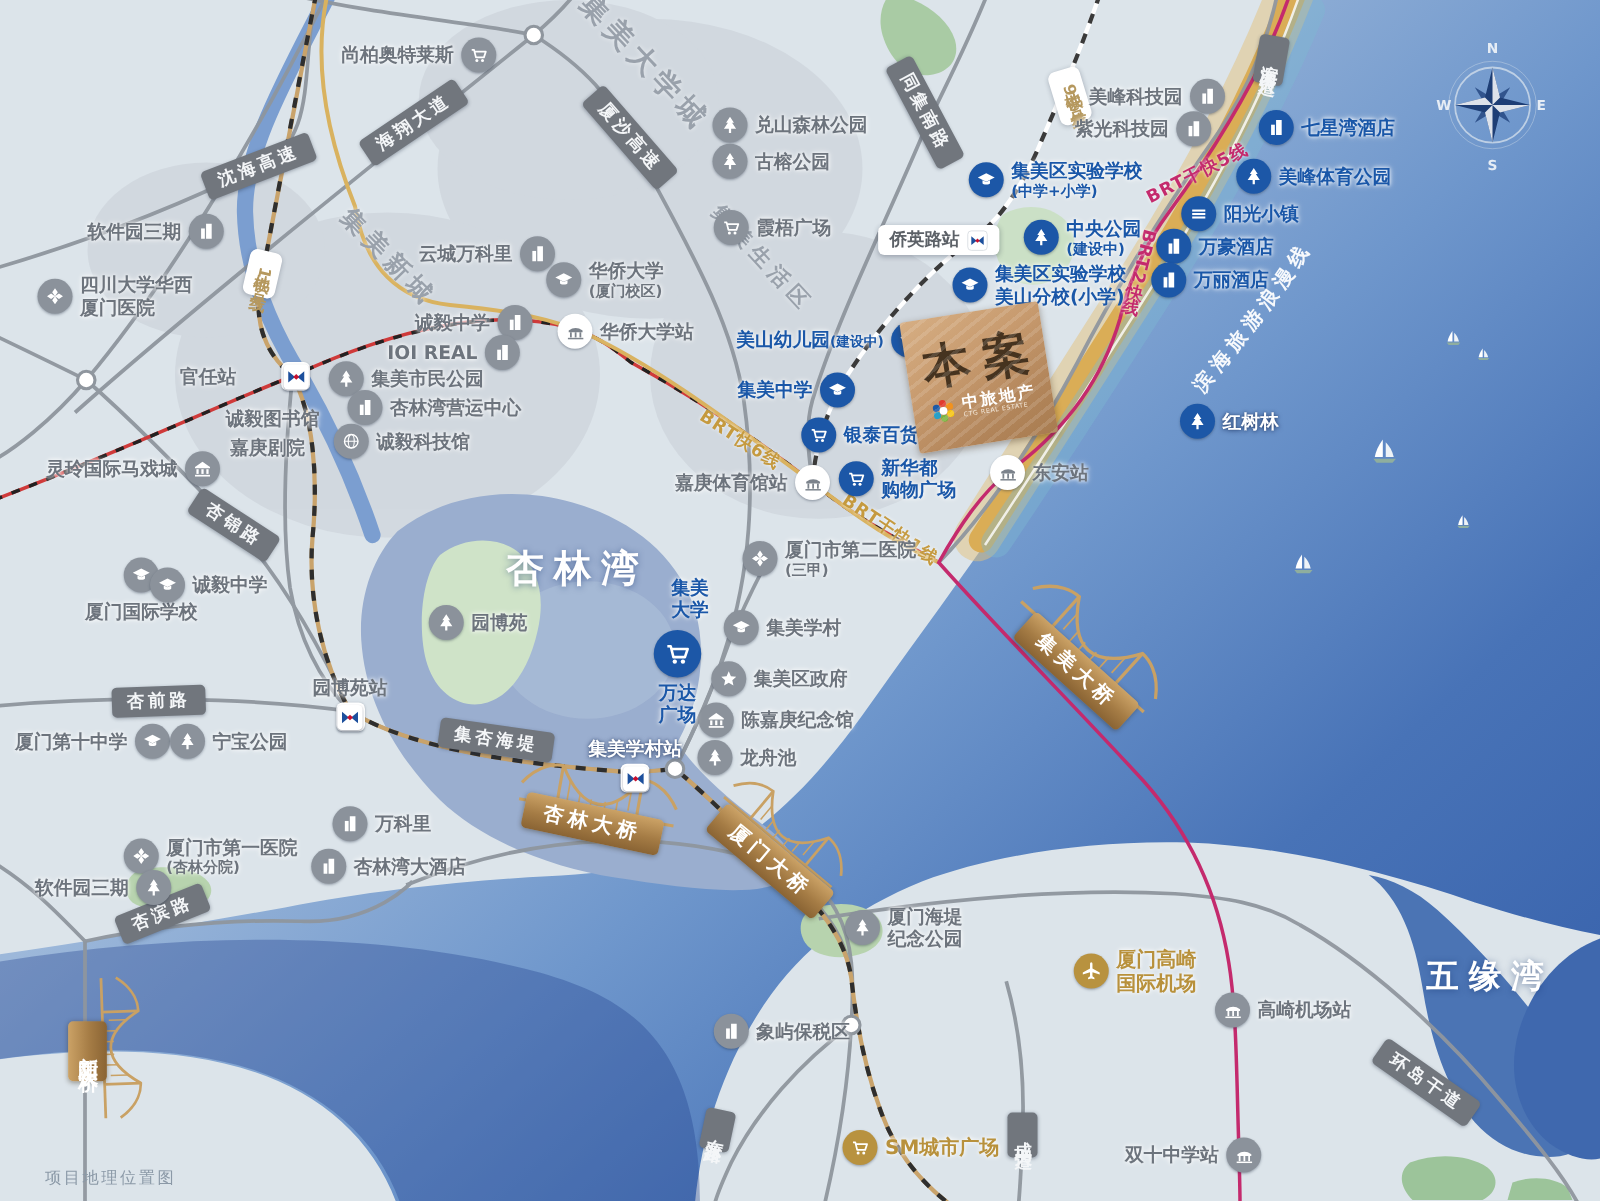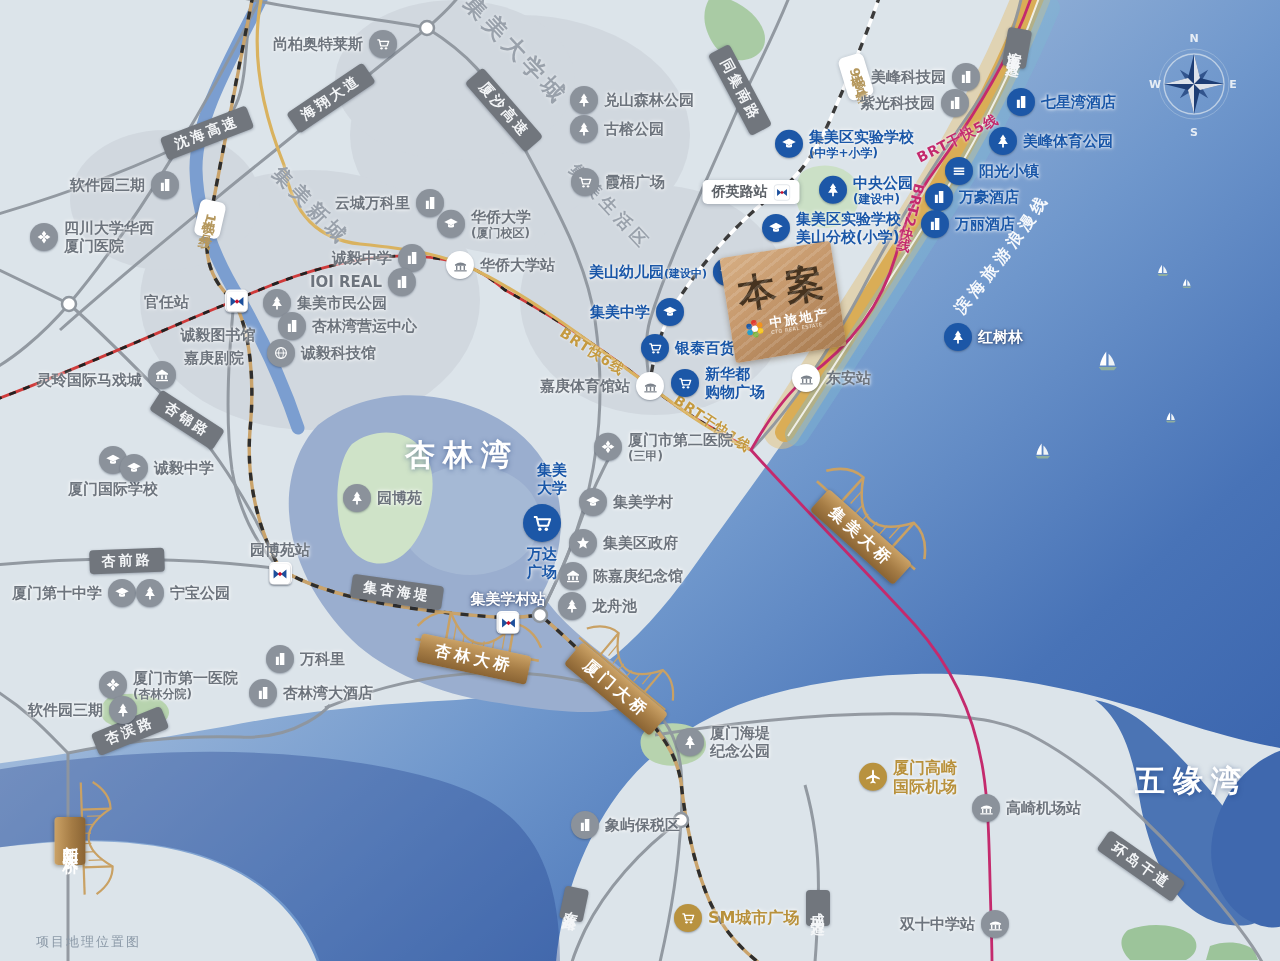--- a/index.html
+++ b/index.html
@@ -248,21 +248,21 @@
       <div class="brt-l pink" style="left: 958px; top: 139px; transform: translate(-50%, -50%) rotate(-27deg);">BRT干快5线</div>
       <div class="brt-l v pink" style="left: 914px; top: 206px; transform: translate(-50%, -50%) rotate(14deg);">BRT快2线</div>
       <div class="bridge" style="left: 861px; top: 537px; transform: translate(-50%, -50%) rotate(42deg);">集美大桥</div>
       <div class="bridge" style="left: 474px; top: 659px; transform: translate(-50%, -50%) rotate(12deg);">杏林大桥</div>
       <div class="bridge" style="left: 616px; top: 689px; transform: translate(-50%, -50%) rotate(40deg);">厦门大桥</div>
       <div class="bridge v" style="left: 70px; top: 841px; transform: translate(-50%, -50%) rotate(0deg);">新阳大桥</div>
       <div class="area" style="left: 516px; top: 50px; transform: translate(-50%, -50%) rotate(47deg); font-size: 23px; letter-spacing: 5px;">集美大学城</div>
       <div class="area" style="left: 311px; top: 206px; transform: translate(-50%, -50%) rotate(46deg); font-size: 20px; letter-spacing: 5px;">集美新城</div>
       <div class="area" style="left: 610px; top: 207px; transform: translate(-50%, -50%) rotate(47deg); font-size: 17px; letter-spacing: 5px;">集美生活区</div>
       <div class="wlabel" style="left: 462px; top: 455px; transform: translate(-50%, -50%) rotate(0deg); font-size: 30px;">杏林湾</div>
-      <div class="wlabel" style="left: 1192px; top: 781px; transform: translate(-50%, -50%) rotate(0deg); font-size: 30px;">五缘湾</div>
+      <div class="wlabel" style="left: 1192px; top: 781px; transform: translate(-50%, -50%) rotate(0deg); font-size: 26px;">五缘湾</div>
     </div>
 <div class="layer" id="pois">
       <div class="poi left g" style="left: 383px; top: 44px;">
         <span class="ic">
           <svg width="18" height="18" viewBox="0 0 24 24">
             <path d="M4.5 6.5 H7 L9 14.5 H17.5 L19.5 8.5 H8" fill="none" stroke="#fff" stroke-width="1.9" stroke-linejoin="round"></path>
             <circle cx="10" cy="17.8" r="1.6" fill="#fff"></circle>
             <circle cx="16" cy="17.8" r="1.6" fill="#fff"></circle>
           </svg>
         </span>
@@ -295,21 +295,21 @@
           </svg>
         </span>
         <span class="lb">官任站</span>
       </div>
       <div class="poi center g" style="left: 218px; top: 335px;">
         <span class="lb">诚毅图书馆</span>
       </div>
       <div class="poi center g" style="left: 214px; top: 358px;">
         <span class="lb">嘉庚剧院</span>
       </div>
-      <div class="poi left g" style="left: 162px; top: 375px; align-items: flex-end;">
+      <div class="poi left g" style="left: 162px; top: 375px;">
         <span class="ic">
           <svg width="18" height="18" viewBox="0 0 24 24">
             <path d="M4 10 L12 4.5 L20 10 V11.5 H4 Z" fill="#fff"></path>
             <rect x="5.5" y="12.5" width="2.4" height="5" fill="#fff"></rect>
             <rect x="10.8" y="12.5" width="2.4" height="5" fill="#fff"></rect>
             <rect x="16.1" y="12.5" width="2.4" height="5" fill="#fff"></rect>
             <rect x="4" y="18.5" width="16" height="1.8" fill="#fff"></rect>
           </svg>
         </span>
         <span class="lb">灵玲国际马戏城</span>

